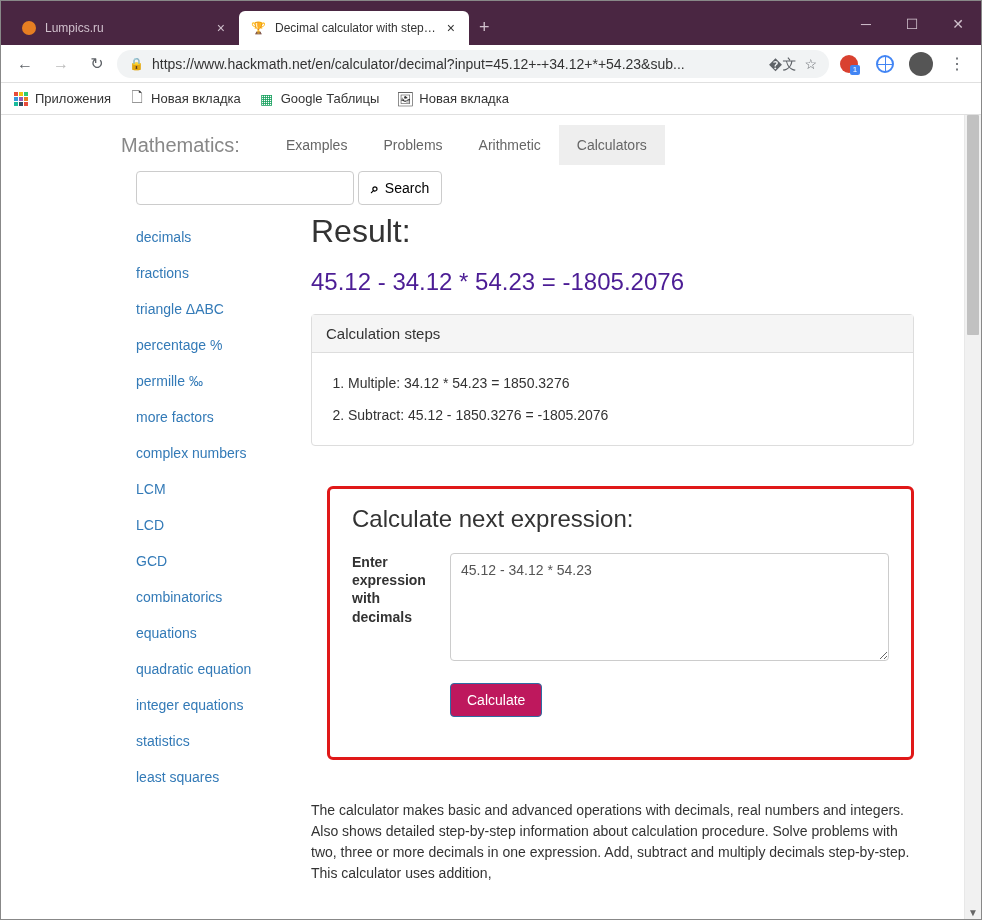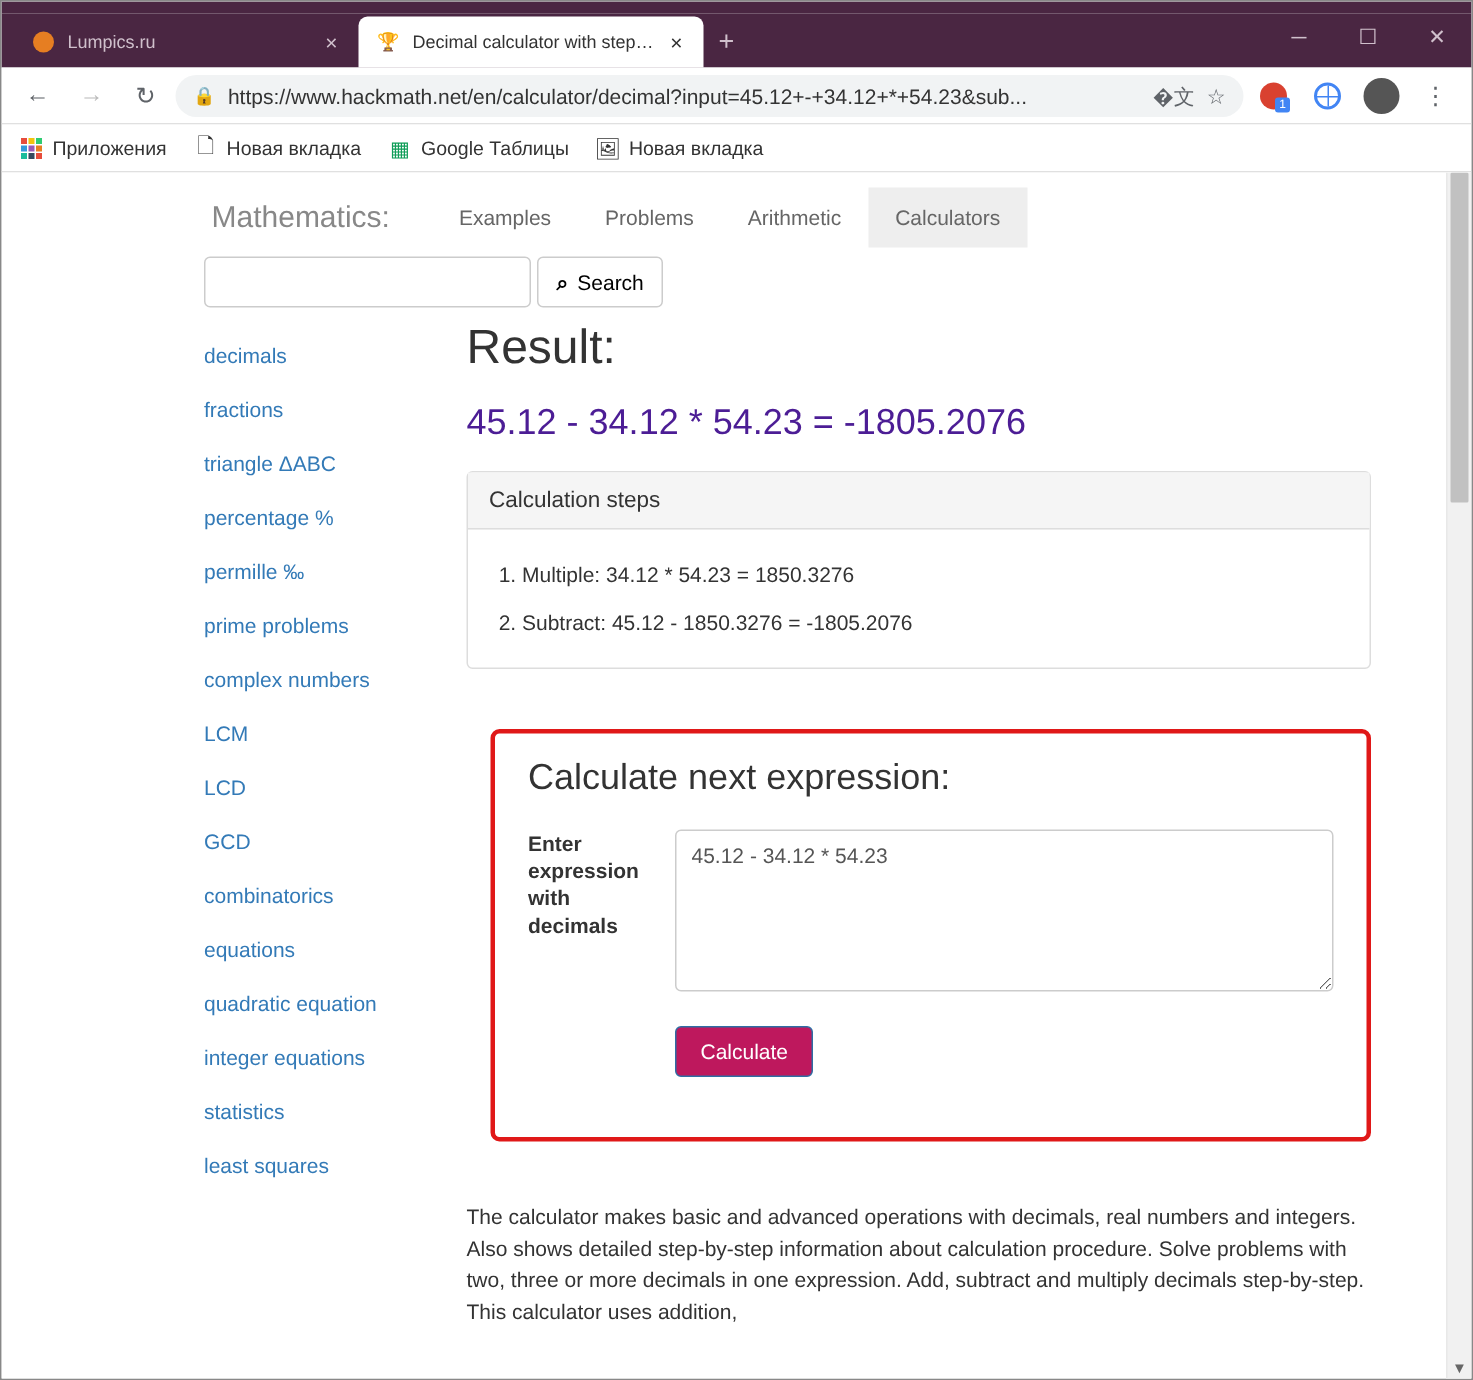--- a/index.html
+++ b/index.html
@@ -33,21 +33,21 @@
 
 
 .viewport { height: 806px; background: #fff; overflow: hidden; position: relative; display: flex; }
 .page-wrap { flex: 1; overflow: hidden; }
 .scrollbar-v { width: 17px; background: #f1f1f1; border-left: 1px solid #e8e8e8; position: relative; }
 .scrollbar-v .thumb { position: absolute; top: 0; left: 2px; right: 2px; height: 220px; background: #c1c1c1; border-radius: 1px; }
 .scrollbar-v .arrow { position: absolute; left: 0; right: 0; height: 17px; display: flex; align-items: center; justify-content: center; font-size: 10px; color: #666; }
 .scrollbar-v .arrow.up { top: 0; }
 .scrollbar-v .arrow.down { bottom: 0; }
 
-.topnav { display: flex; align-items: center; padding: 10px 0 0 120px; gap: 0; margin-left: 20px; }
+.topnav { display: flex; align-items: center; padding: 10px 0 0 120px; gap: 0; }
 .brand { font-size: 20px; color: #888; margin-right: 28px; }
 .nav-tab { padding: 12px 18px; font-size: 14px; color: #666; cursor: pointer; }
 .nav-tab.active { background: #eee; }
 
 .search-row { display: flex; align-items: center; padding: 6px 0 8px 135px; gap: 4px; }
 .search-input { width: 218px; height: 34px; border: 1px solid #ccc; border-radius: 4px; padding: 0 10px; font-size: 14px; }
 .search-btn { height: 34px; border: 1px solid #ccc; background: #fff; border-radius: 4px; padding: 0 12px; font-size: 14px; display: flex; align-items: center; gap: 6px; cursor: pointer; }
 
 .main-cols { display: flex; padding: 0 50px 0 135px; gap: 10px; }
 .sidebar { width: 165px; padding-top: 6px; }
@@ -181,21 +181,21 @@
       </button>
     </div>
 
     <div class="main-cols">
       <div class="sidebar">
         <a>decimals</a>
         <a>fractions</a>
         <a>triangle ΔABC</a>
         <a>percentage %</a>
         <a>permille ‰</a>
-        <a>prime problems</a>
+        <a>more factors</a>
         <a>complex numbers</a>
         <a>LCM</a>
         <a>LCD</a>
         <a>GCD</a>
         <a>combinatorics</a>
         <a>equations</a>
         <a>quadratic equation</a>
         <a>integer equations</a>
         <a>statistics</a>
         <a>least squares</a>

